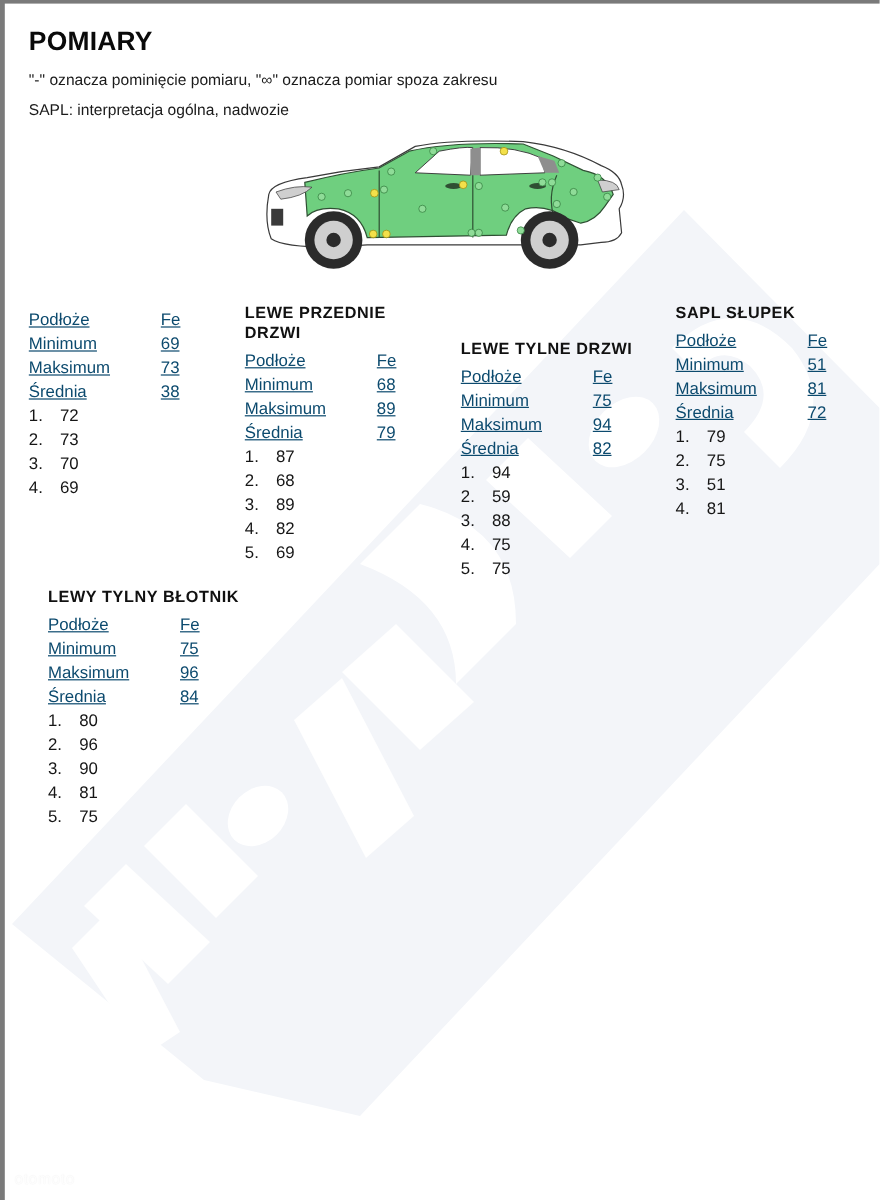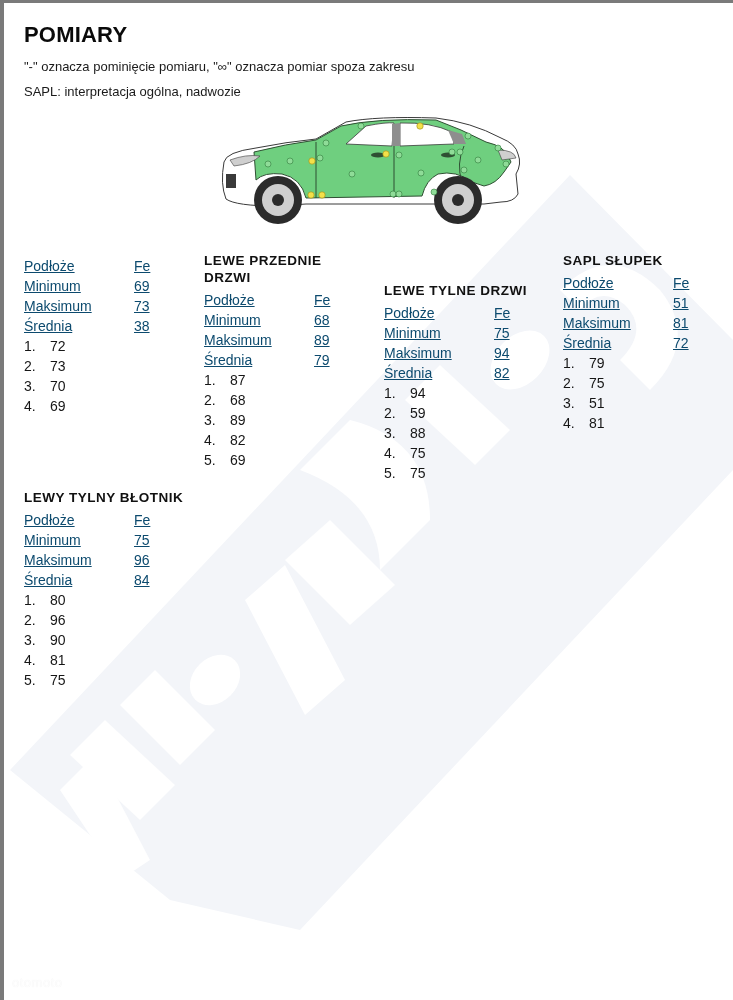--- a/index.html
+++ b/index.html
@@ -299,21 +299,21 @@
           <span class="n">3.</span>
           <span class="v">51</span>
         </div>
       <div class="mrow">
           <span class="n">4.</span>
           <span class="v">81</span>
         </div>
     </div>
   </div>
 
-  <div class="section" style="left:24px; top:489px;">
+  <div class="section" style="left:40px; top:489px;">
     <h2>
       <span>LEWY TYLNY BŁOTNIK</span>
     </h2>
     <div class="rows">
       <div class="row">
           <span class="k">Podłoże</span>
           <span class="v">Fe</span>
         </div>
       <div class="row">
           <span class="k">Minimum</span>

